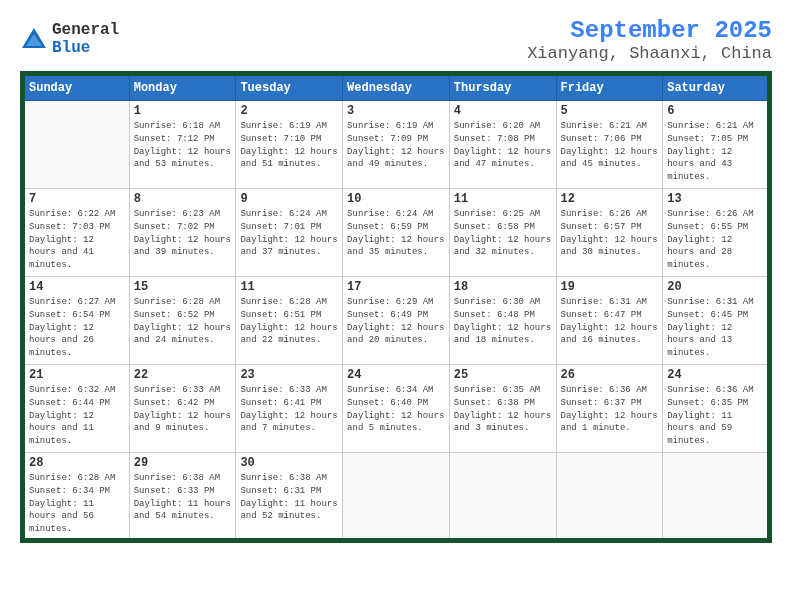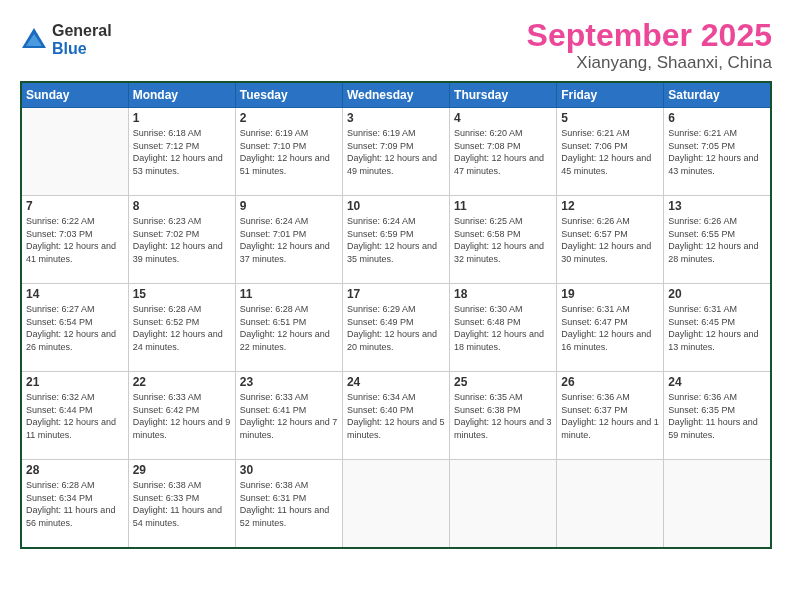--- a/index.html
+++ b/index.html
@@ -9,20 +9,21 @@
       font-family: Arial, sans-serif;
       background: #fff;
       overflow: hidden;
     }
     .page {
       width: 792px;
       height: 428px;
       padding: 18px 20px 10px 20px;
       display: flex;
       flex-direction: column;
+      font-family: Liberation Mono, monospace;
     }
     .header {
       display: flex;
       align-items: flex-start;
       justify-content: space-between;
       margin-bottom: 8px;
     }
     .logo {
       display: flex;
       align-items: center;
@@ -48,32 +49,32 @@
       height: 28px;
       margin-right: 4px;
       display: flex;
       align-items: center;
       justify-content: center;
     }
     .title-section {
       text-align: right;
     }
     .month-title {
-      font-size: 32px;
-      font-weight: bold;
-      color: #ec4899;
+      font-size: 24px;
+      font-weight: bold;
+      color: #3b82f6;
       line-height: 1.1;
     }
     .location {
       font-size: 17px;
       color: #555;
     }
     .calendar {
       flex: 1;
-      border: 2px solid #14532d;
+      border: 5px solid #14532d;
       border-collapse: collapse;
       width: 100%;
       table-layout: fixed;
     }
     .calendar th {
       background: #2a72c3;
       color: #fff;
       font-size: 12px;
       font-weight: bold;
       padding: 5px 4px;

